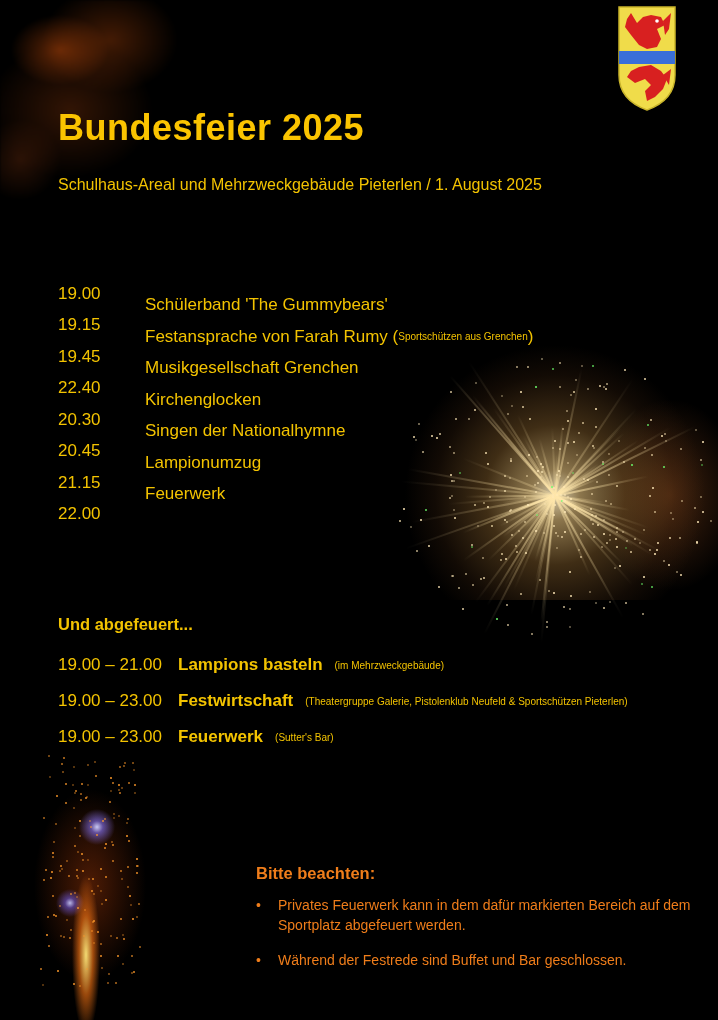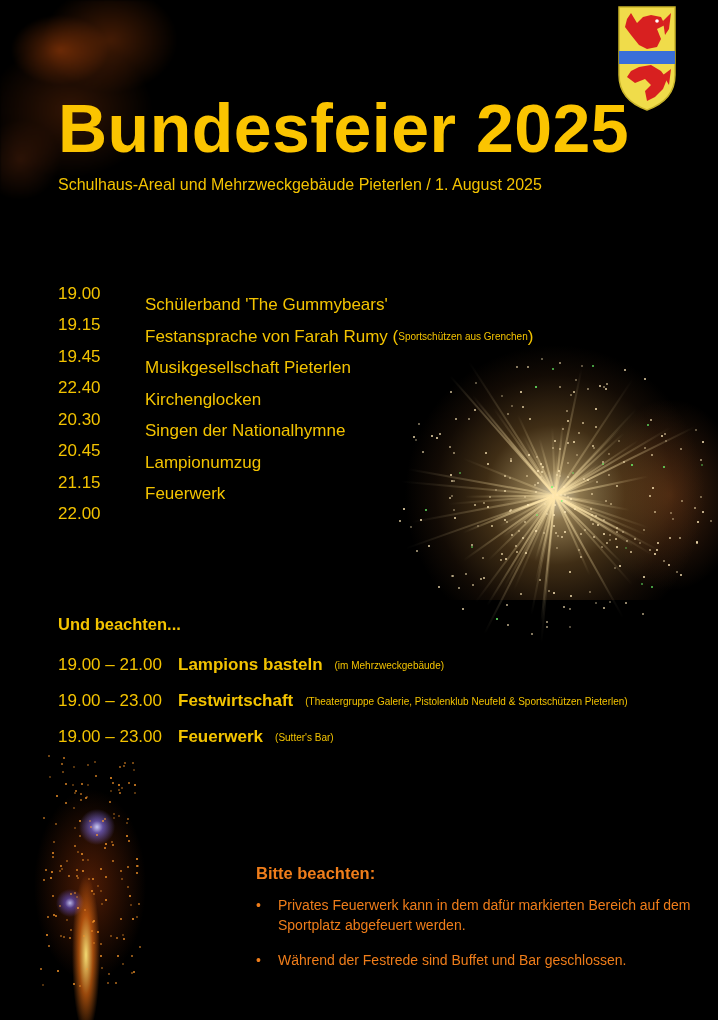--- a/index.html
+++ b/index.html
@@ -69,21 +69,21 @@
     
     .crest {
       position: absolute;
       left: 617px; top: 5px;
       width: 60px; height: 107px;
     }
 
     .title {
       position: absolute;
       left: 58px; top: 97px;
-      font-size: 68px;
+      font-size: 36px;
       font-weight: bold;
       color: #fbc400;
       letter-spacing: 0.5px;
       margin: 0;
       line-height: 62px;
     }
     .subtitle {
       position: absolute;
       left: 58px; top: 176px;
       font-size: 16px;
@@ -684,41 +684,41 @@
     <span>Schülerband 'The Gummybears'</span>
   </li>
   <li>
     <span class="time">19.45</span>
     <span>Festansprache von Farah Rumy (</span>
     <span class="note">Sportschützen aus Grenchen</span>
     <span>)</span>
   </li>
   <li>
     <span class="time">22.40</span>
-    <span>Musikgesellschaft Pieterlen</span>
+    <span>Musikgesellschaft Grenchen</span>
   </li>
   <li>
     <span class="time">20.30</span>
     <span>Kirchenglocken</span>
   </li>
   <li>
     <span class="time">20.45</span>
     <span>Singen der Nationalhymne</span>
   </li>
   <li>
     <span class="time">21.15</span>
     <span>Lampionumzug</span>
   </li>
   <li>
     <span class="time">22.00</span>
     <span>Feuerwerk</span>
   </li>
 </ul>
 
-<h2 class="extras-heading">Und beachten...</h2>
+<h2 class="extras-heading">Und abgefeuert...</h2>
 <ul class="extras">
   <li>
     <span class="range">19.00 – 21.00</span>
     <span class="name">Lampions basteln</span>
     <span class="detail">(im Mehrzweckgebäude)</span>
   </li>
   <li>
     <span class="range">19.00 – 23.00</span>
     <span class="name">Festwirtschaft</span>
     <span class="detail">(Theatergruppe Galerie, Pistolenklub Neufeld &amp; Sportschützen Pieterlen)</span>

